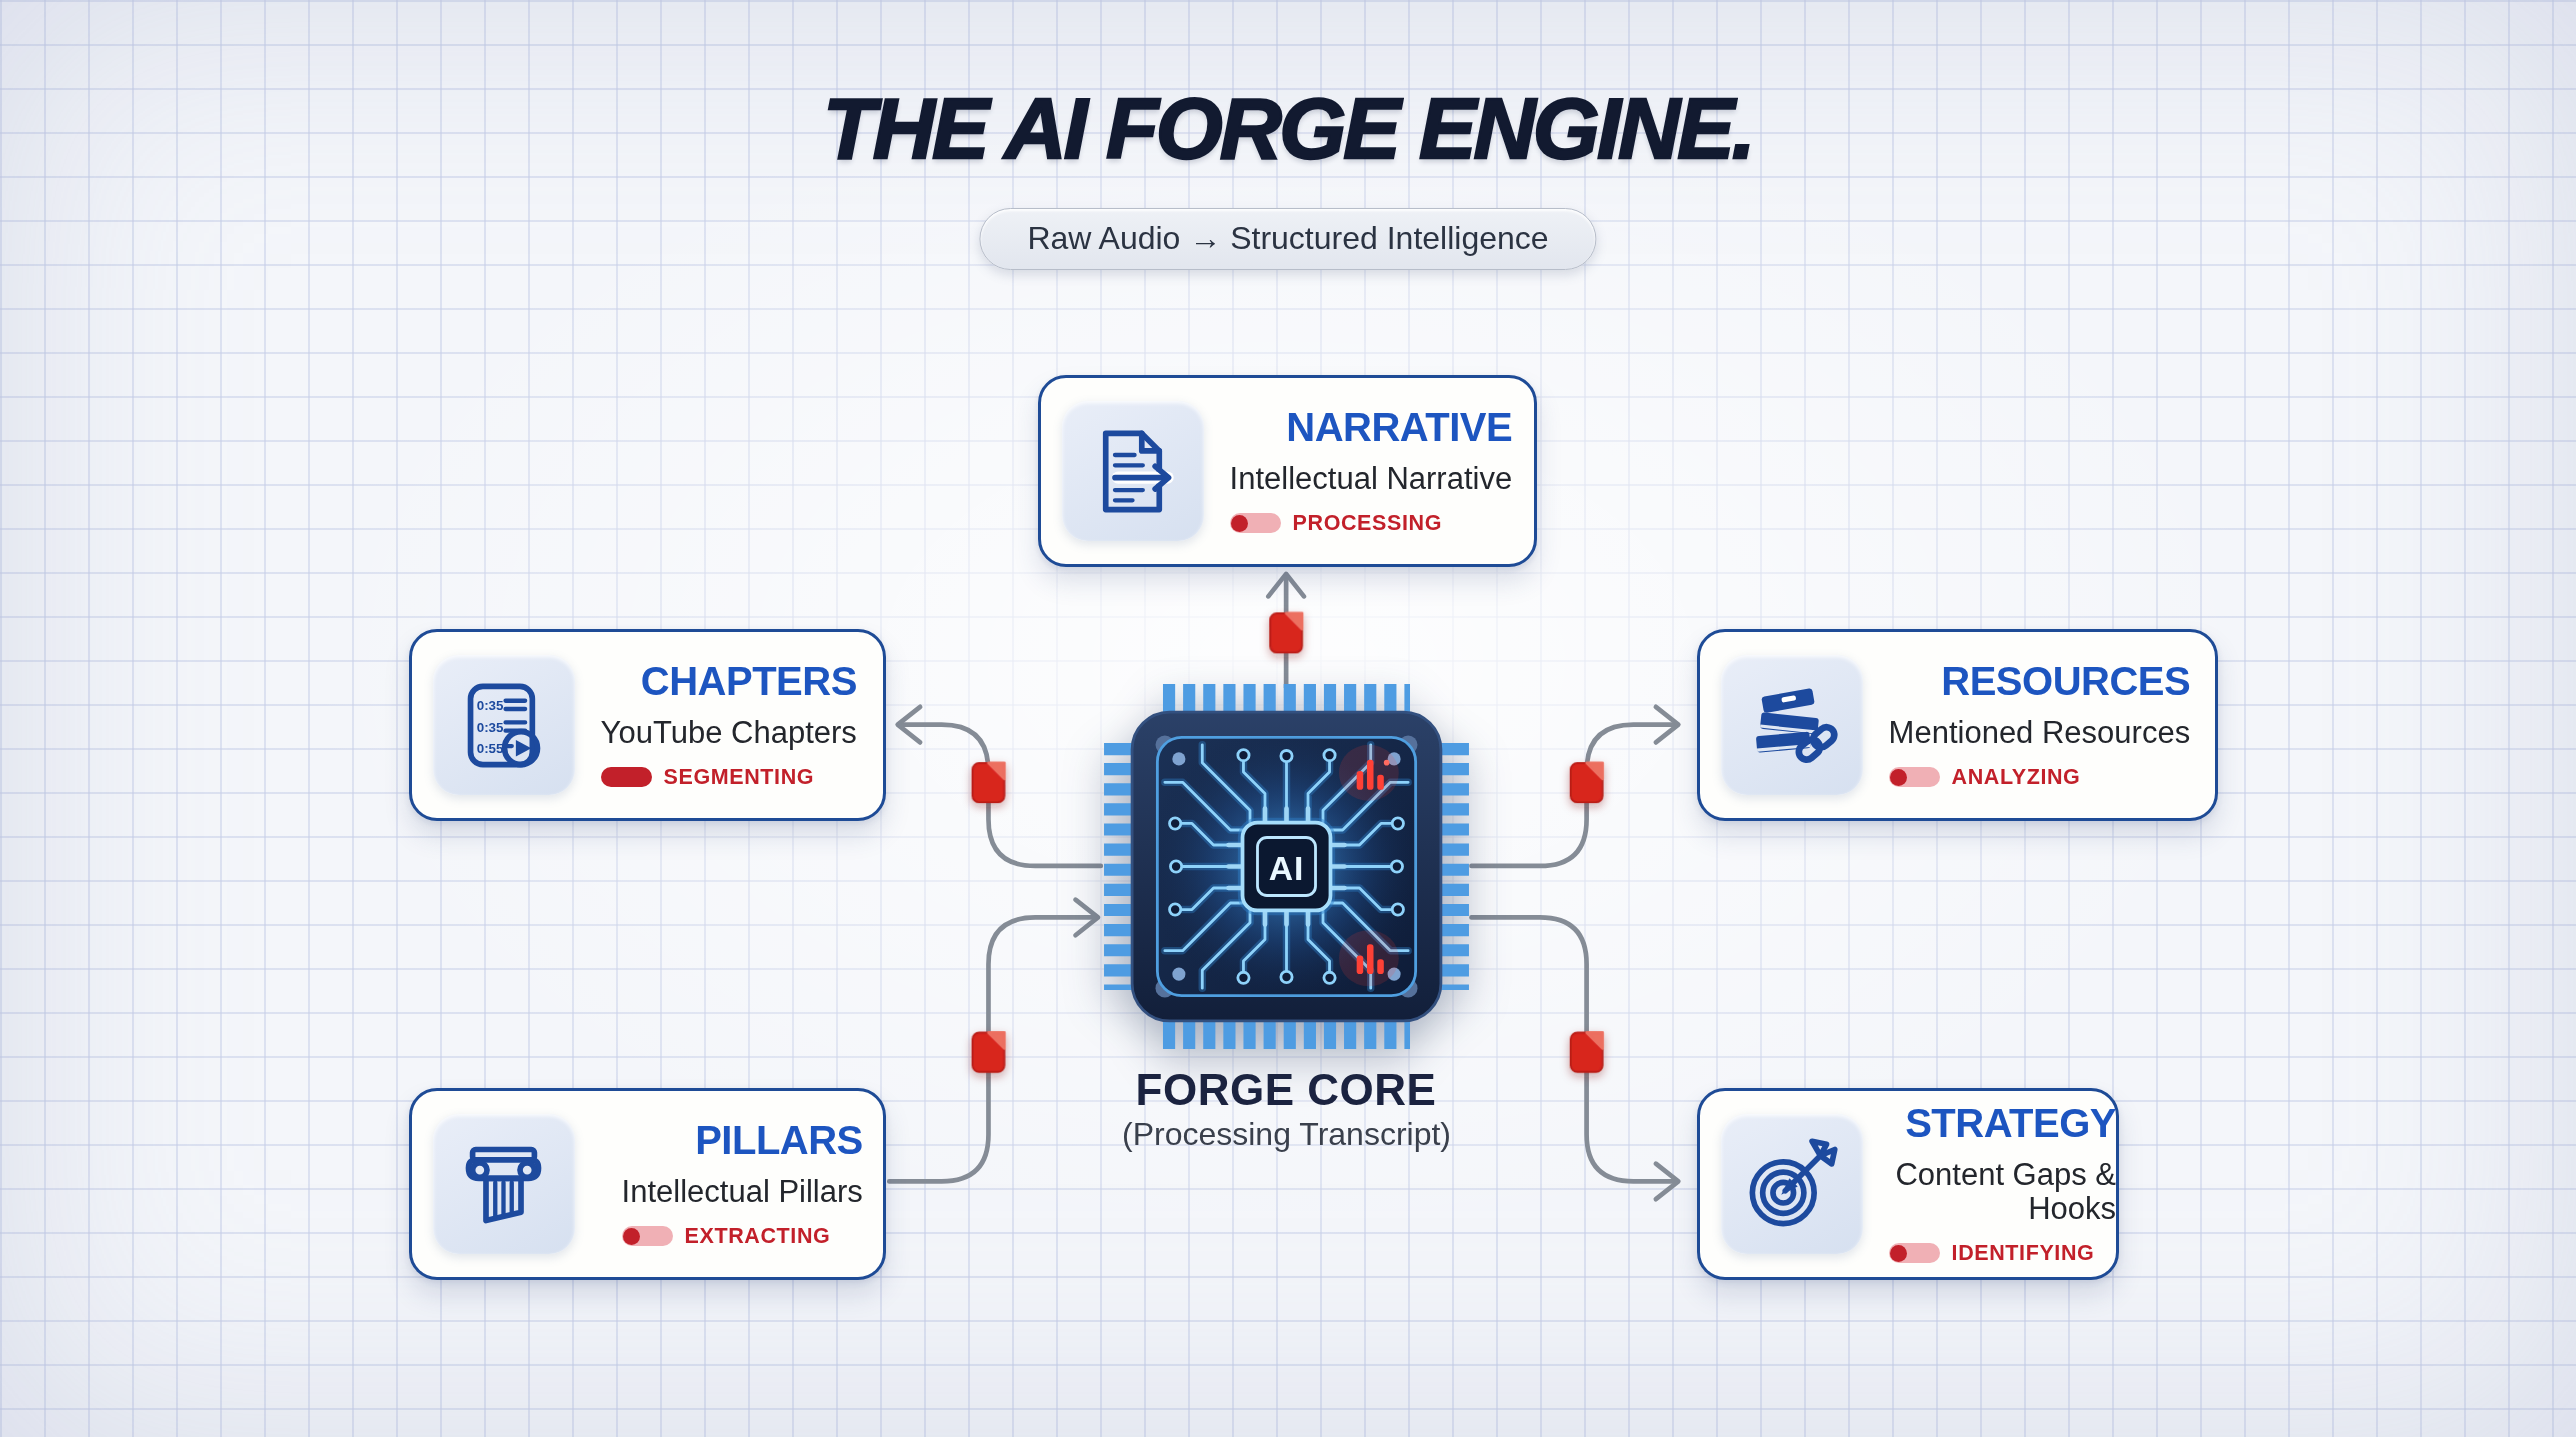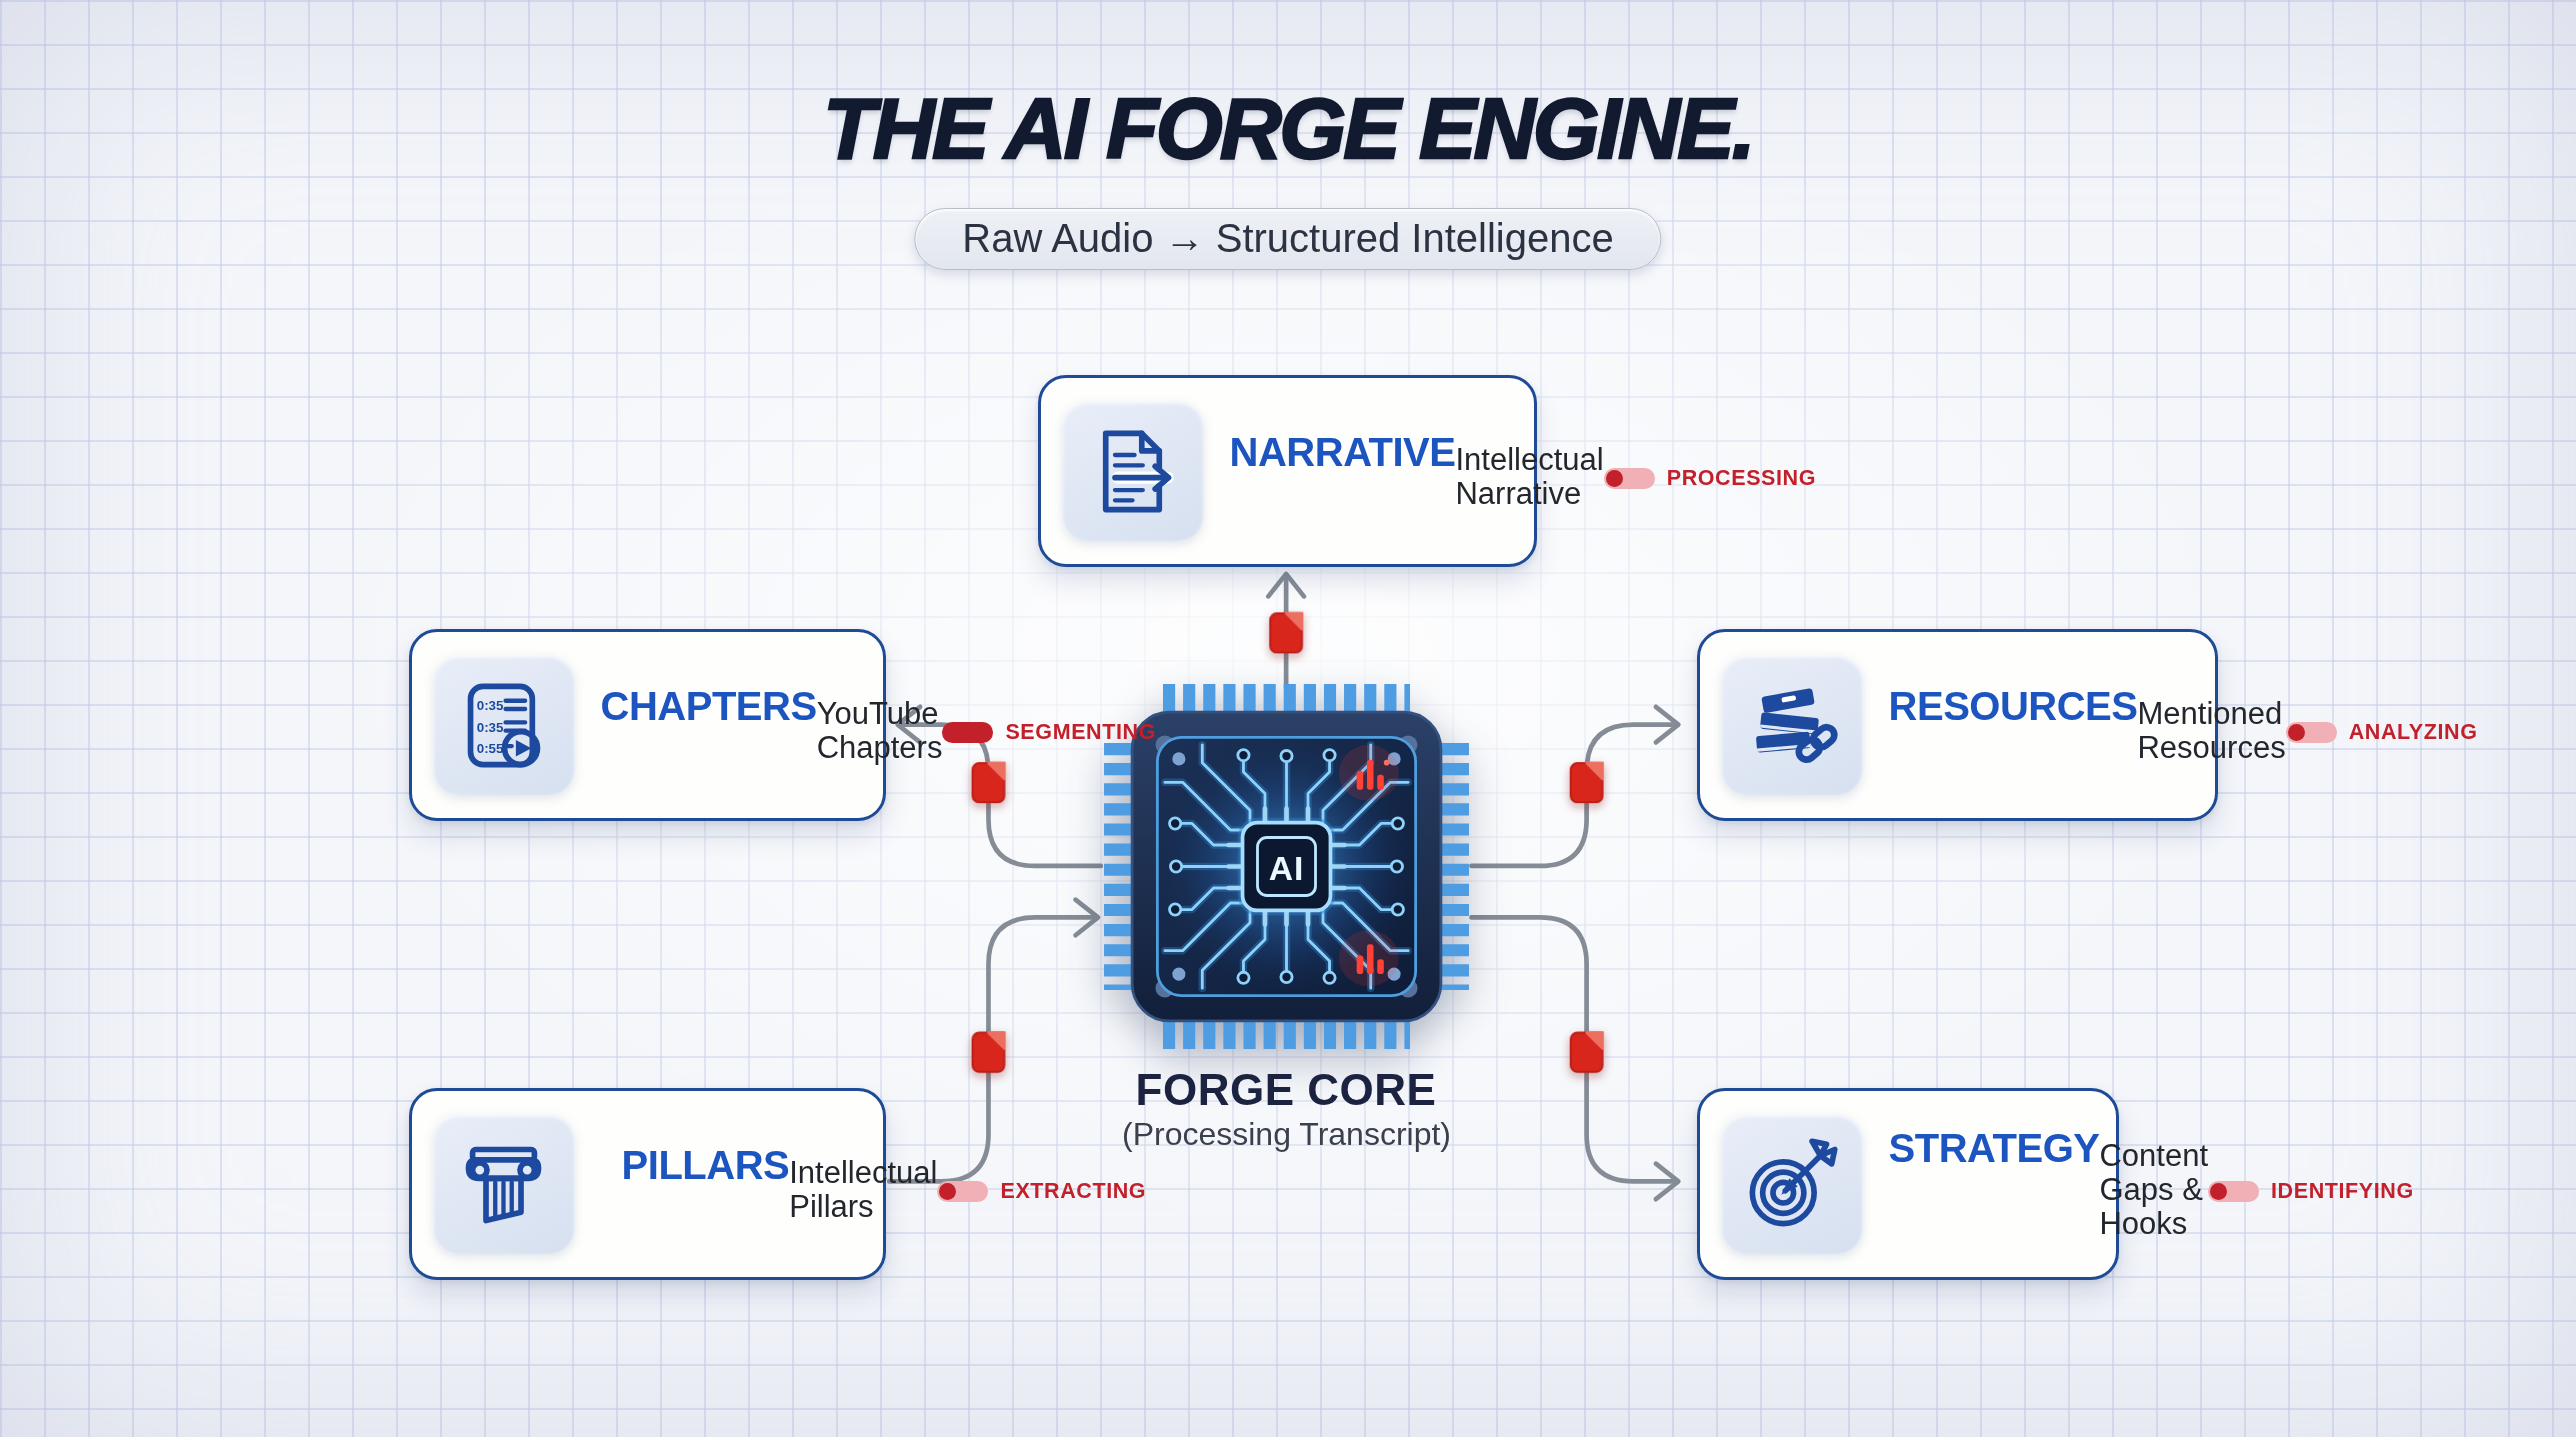--- a/index.html
+++ b/index.html
@@ -20,21 +20,21 @@
     position:absolute; top:79px; left:0; right:0; text-align:center;
     font-size:86px; font-weight:700; font-style:italic; letter-spacing:-2.8px;
     color:#121a30; -webkit-text-stroke:2.3px #121a30;
     text-shadow:0 3.7px 5.6px rgba(30,40,70,.18);
   }
   .badge{
     position:absolute; top:208px; left:50%; transform:translateX(-50%);
     height:62px; line-height:58px; padding:0 47px; white-space:nowrap;
     background:linear-gradient(#eef1f6,#e2e6ee);
     border:1.9px solid #b7bdc9; border-radius:34px;
-    font-size:40px; color:#2b3342;
+    font-size:32px; color:#2b3342;
     box-shadow:0 4.7px 11.2px rgba(80,95,130,.20), inset 0 1.9px 2.8px rgba(255,255,255,.95);
   }
 
   
   #connectors{ position:absolute; left:0; top:0; width:2576px; height:1438px; }
 
   
   .card{
     position:absolute; height:192px;
     background:#fefefc; border:3.7px solid #1e4b96; border-radius:28px;
@@ -48,21 +48,21 @@
   #card-strategy { left:1697px; top:1088px; width:422px; }
 
   .tile{
     width:142px; height:140px; flex:0 0 142px; border-radius:26px;
     background:linear-gradient(150deg,#e9eef8,#d6e0f0);
     box-shadow:inset 0 1.9px 4.7px rgba(255,255,255,.9), 0 3.7px 9.4px rgba(100,120,160,.18);
     display:flex; align-items:center; justify-content:center;
   }
   .tile svg{ width:103px; height:103px; }
 
-  .card-text{ margin-left:26px; display:flex; flex-direction:row; }
+  .card-text{ margin-left:26px; display:flex; flex-direction:column;text-align:right; }
   .card-title{ font-size:40px; font-weight:700; color:#1d55c0; letter-spacing:-0.5px; line-height:1.08; }
   .card-sub{ font-size:31px; color:#23262c; margin-top:12px; line-height:1.1; }
   .status-row{ display:flex; align-items:center; margin-top:15px; }
   .indicator{ width:51px; height:20.6px; border-radius:10.3px; background:#f0b0b5; position:relative; flex:0 0 51px; }
   .indicator::before{ content:""; position:absolute; left:1.9px; top:1.9px; width:17px; height:17px; border-radius:50%; background:#c2202a; }
   .indicator.full{ background:#c2202a; }
   .indicator.full::before{ display:none; }
   .status-label{ margin-left:12px; font-size:21.5px; font-weight:700; letter-spacing:0.6px; color:#c2202a; }
 
   

